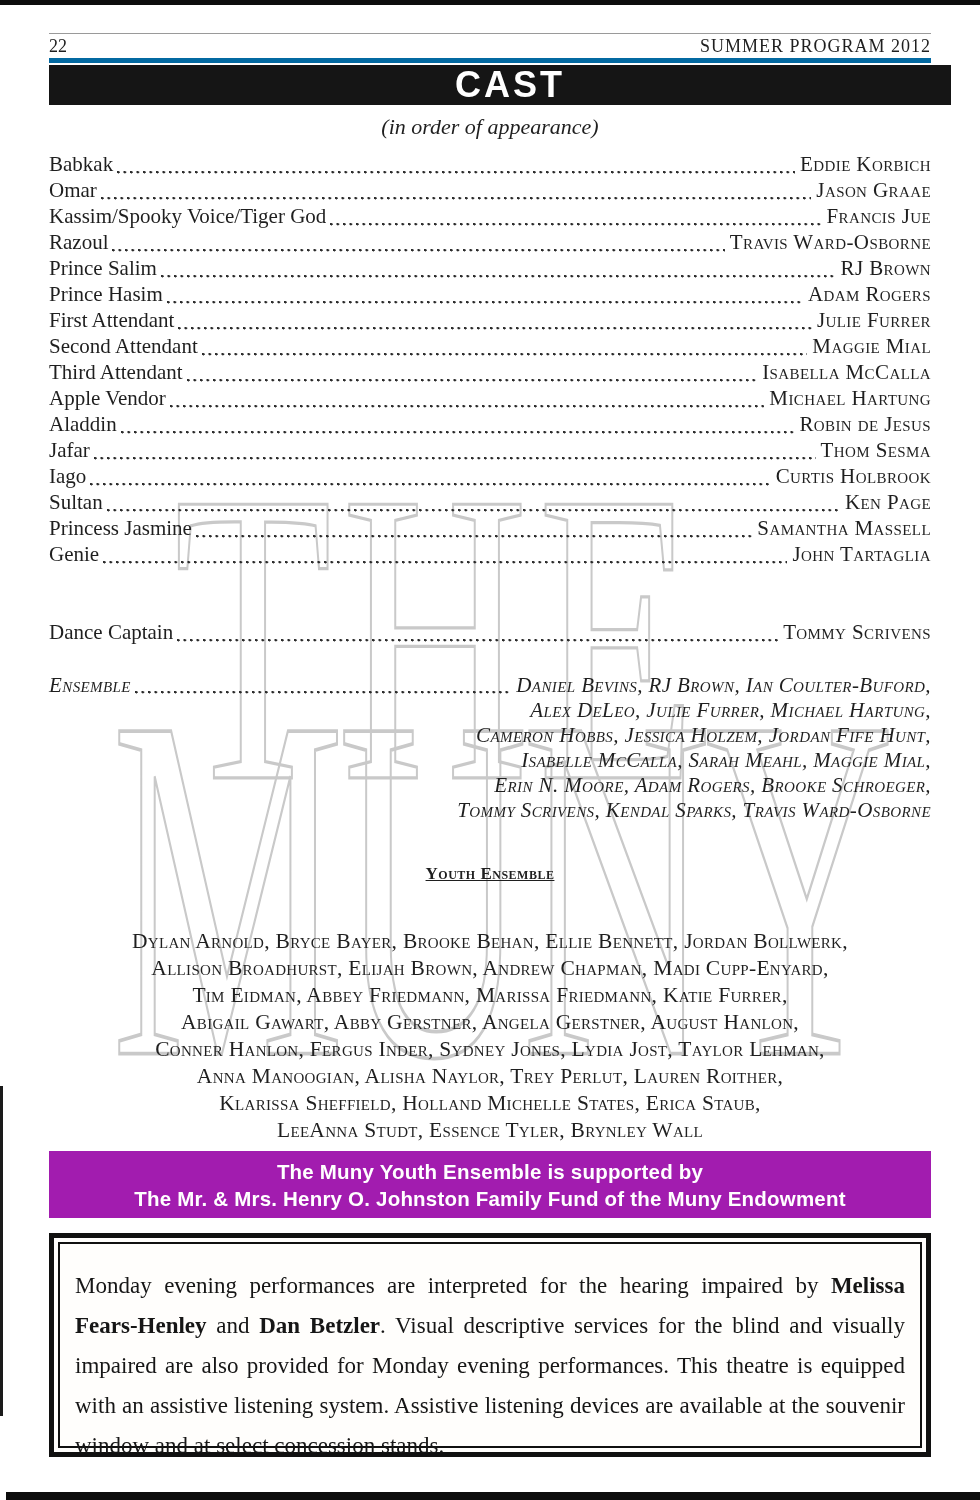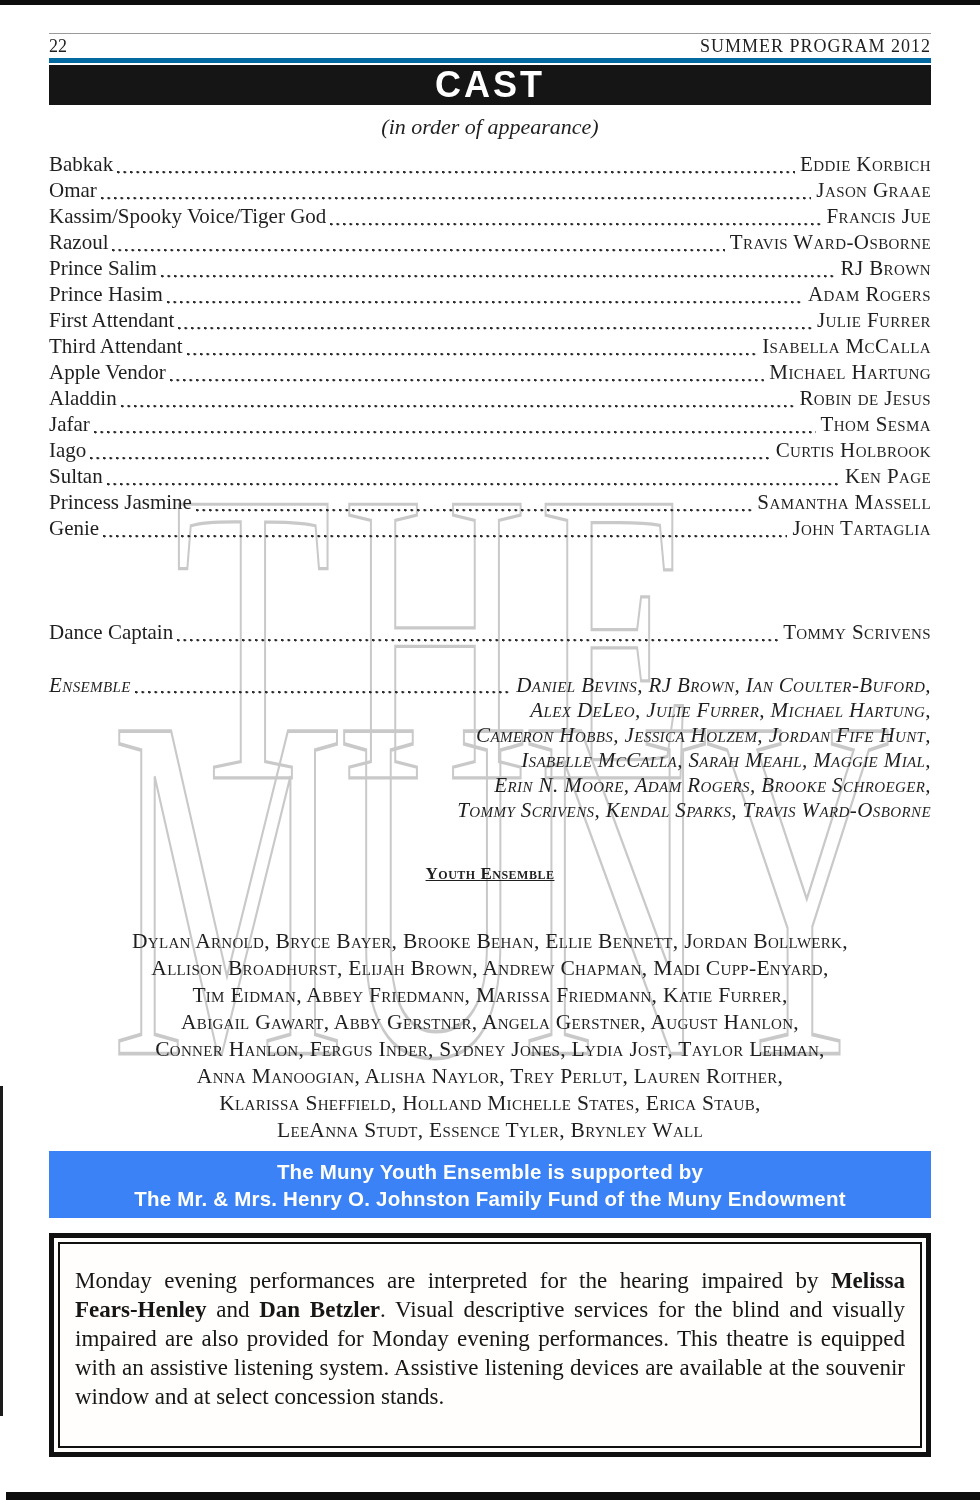--- a/index.html
+++ b/index.html
@@ -31,21 +31,21 @@
     top:33px;height:24px;
     border-top:1px solid #9a9a9a;border-bottom:5px solid #0369a1;
     display:flex;justify-content:space-between;align-items:center;
     font-size:18px;
   }
   .program-title{letter-spacing:1px;}
 
   
   .cast-banner{
     top:65px;height:40px;background:#151515;
-    display:flex;align-items:center;justify-content:center;
+    display:flex;align-items:center;justify-content:center;padding-left:20px;
   }
   .cast-banner span{
     font-family:"Liberation Sans",sans-serif;color:#ffffff;
     font-size:36px;font-weight:600;letter-spacing:3px;line-height:1;
   }
   .subtitle{top:114px;text-align:center;font-style:italic;font-size:22px;}
 
   
   .cast-list{top:152px;}
   .cast-row{display:flex;align-items:baseline;height:26px;font-size:21px;}
@@ -69,35 +69,35 @@
   
   .youth-heading{
     top:864px;text-align:center;font-variant:small-caps;
     font-weight:700;font-size:17px;letter-spacing:0.5px;text-decoration:underline;
   }
   .youth-list{top:929px;text-align:center;font-size:21.5px;}
   .youth-line{height:27px;font-variant:small-caps;letter-spacing:0.3px;}
 
   
   .support-banner{
-    top:1151px;height:67px;background:#3b82f6;color:#ffffff;
+    top:1151px;height:67px;background:#a21caf;color:#ffffff;
     display:flex;flex-direction:column;align-items:center;justify-content:center;
     font-family:"Liberation Sans",sans-serif;font-size:20.5px;font-weight:600;
     line-height:27px;letter-spacing:0.2px;text-align:center;
   }
 
   
   .notice-outer{top:1233px;height:224px;border:5px solid #101010;background:#fffefc;box-sizing:border-box;}
   .notice-inner{
     position:absolute;top:4px;left:4px;right:4px;bottom:4px;
     border:2px solid #101010;box-sizing:border-box;
     padding:22px 15px 0 15px;
   }
   .notice-text{
-    font-size:23px;line-height:29px;text-align:justify;color:#161616;
+    font-size:23px;line-height:40px;text-align:justify;color:#161616;
   }
   .notice-text .b{font-weight:700;}
 </style>
 </head>
 <body>
 
 <div class="page">
 
   <div class="edge-top"></div>
   <div class="edge-bottom"></div>
@@ -155,20 +155,25 @@
         <span class="leader"></span>
         <span class="name">Adam Rogers</span>
       </div>
 
       <div class="cast-row">
         <span class="role">First Attendant</span>
         <span class="leader"></span>
         <span class="name">Julie Furrer</span>
       </div>
 
+      <div class="cast-row">
+        <span class="role">Second Attendant</span>
+        <span class="leader"></span>
+        <span class="name">Maggie Mial</span>
+      </div>
 
       <div class="cast-row">
         <span class="role">Third Attendant</span>
         <span class="leader"></span>
         <span class="name">Isabella McCalla</span>
       </div>
 
       <div class="cast-row">
         <span class="role">Apple Vendor</span>
         <span class="leader"></span>

